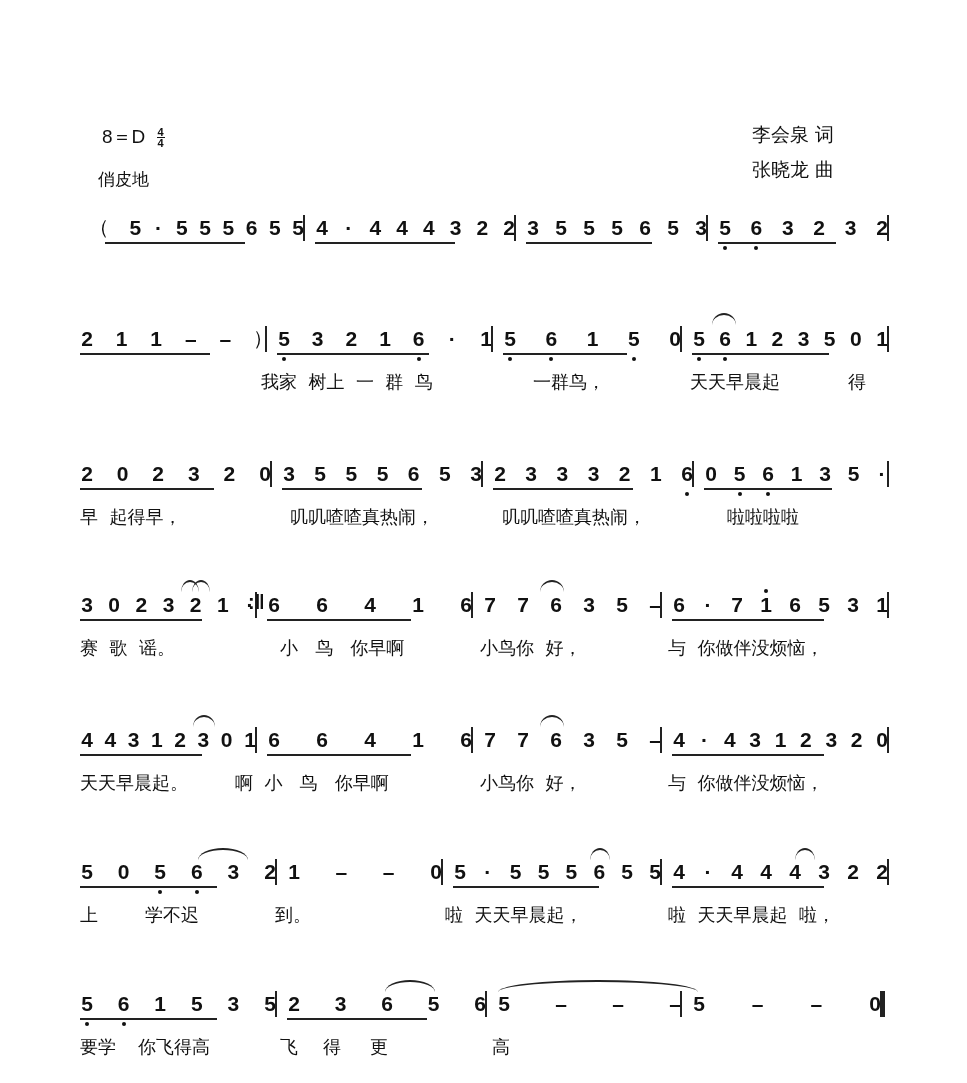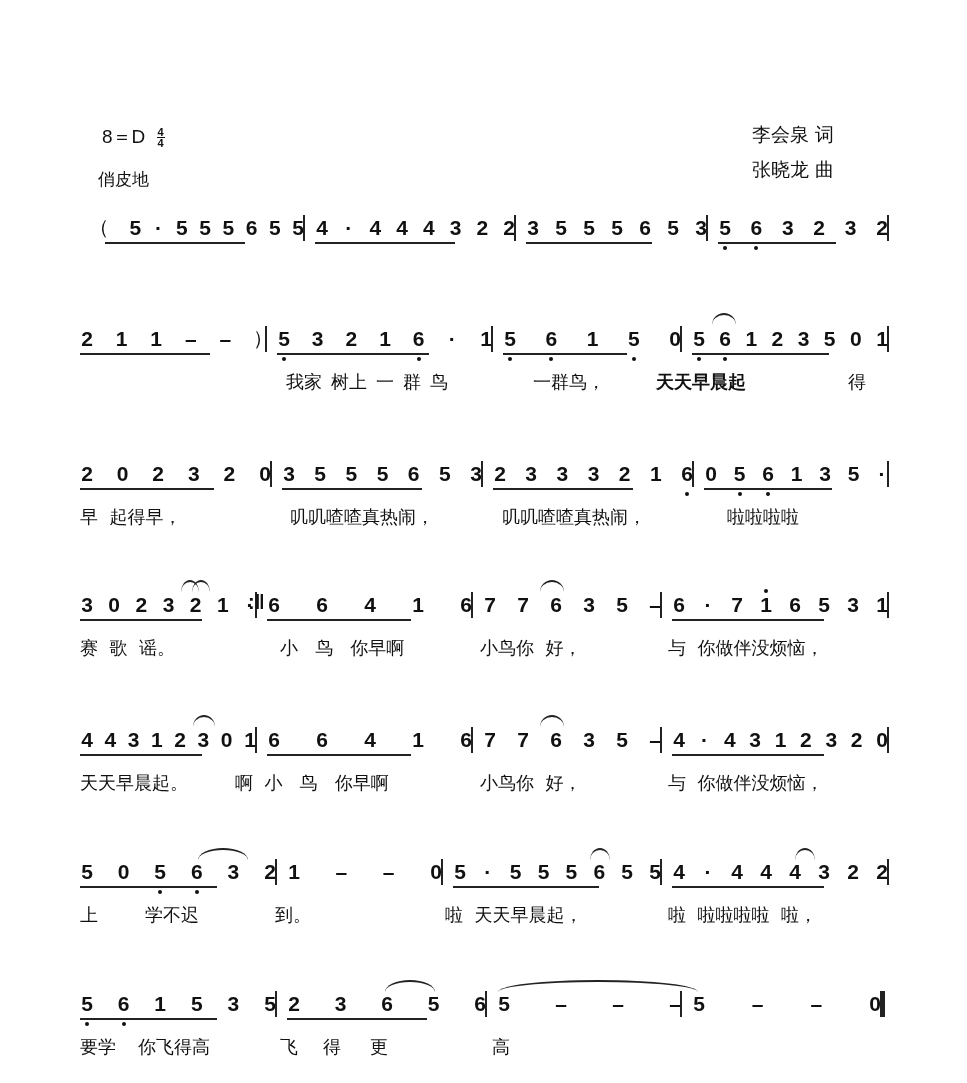--- a/index.html
+++ b/index.html
@@ -117,23 +117,23 @@
       <div class="tok" style="left: 770.429px; top: 327px;">2</div>
       <div class="tok" style="left: 796.571px; top: 327px;">3</div>
       <div class="tok" style="left: 822.714px; top: 327px;">5</div>
       <div class="tok" style="left: 848.857px; top: 327px;">0</div>
       <div class="tok" style="left: 875px; top: 327px;">1</div>
       <div class="ul" style="left: 692px; width: 137.25px; top: 353px;"></div>
       <div class="barline" style="left: 265px; top: 326px;"></div>
       <div class="barline" style="left: 491px; top: 326px;"></div>
       <div class="barline" style="left: 680px; top: 326px;"></div>
       <div class="barline" style="left: 887px; top: 326px;"></div>
-      <div class="lyric" style="left: 286px; top: 370px; font-family: Liberation Serif, serif;">我家  树上  一  群  鸟</div>
+      <div class="lyric" style="left: 261px; top: 370px;">我家  树上  一  群  鸟</div>
       <div class="lyric" style="left: 533px; top: 370px;">一群鸟，</div>
-      <div class="lyric" style="left: 656px; top: 370px; font-weight: bold;">天天早晨起</div>
+      <div class="lyric" style="left: 690px; top: 370px;">天天早晨起</div>
       <div class="lyric" style="left: 848px; top: 370px;">得</div>
       <div class="tok" style="left: 80px; top: 462px;">2</div>
       <div class="tok" style="left: 115.6px; top: 462px;">0</div>
       <div class="tok" style="left: 151.2px; top: 462px;">2</div>
       <div class="tok" style="left: 186.8px; top: 462px;">3</div>
       <div class="tok" style="left: 222.4px; top: 462px;">2</div>
       <div class="tok" style="left: 258px; top: 462px;">0</div>
       <div class="ul" style="left: 80px; width: 133.5px; top: 488px;"></div>
       <div class="tok" style="left: 282px; top: 462px;">3</div>
       <div class="tok" style="left: 313.167px; top: 462px;">5</div>
@@ -280,21 +280,21 @@
       <div class="tok" style="left: 875px; top: 860px;">2</div>
       <div class="ul" style="left: 672px; width: 152.25px; top: 886px;"></div>
       <div class="barline" style="left: 275px; top: 859px;"></div>
       <div class="barline" style="left: 441px; top: 859px;"></div>
       <div class="barline" style="left: 660px; top: 859px;"></div>
       <div class="barline" style="left: 887px; top: 859px;"></div>
       <div class="lyric" style="left: 80px; top: 903px;">上</div>
       <div class="lyric" style="left: 145px; top: 903px;">学不迟</div>
       <div class="lyric" style="left: 275px; top: 903px;">到。</div>
       <div class="lyric" style="left: 445px; top: 903px;">啦  天天早晨起，</div>
-      <div class="lyric" style="left: 668px; top: 903px;">啦  啦啦啦啦  啦，</div>
+      <div class="lyric" style="left: 668px; top: 903px;">啦  天天早晨起  啦，</div>
       <div class="tok" style="left: 80px; top: 992px;">5</div>
       <div class="dotlow" style="left: 85px; top: 1022px;"></div>
       <div class="tok" style="left: 116.6px; top: 992px;">6</div>
       <div class="dotlow" style="left: 121.6px; top: 1022px;"></div>
       <div class="tok" style="left: 153.2px; top: 992px;">1</div>
       <div class="tok" style="left: 189.8px; top: 992px;">5</div>
       <div class="tok" style="left: 226.4px; top: 992px;">3</div>
       <div class="tok" style="left: 263px; top: 992px;">5</div>
       <div class="ul" style="left: 80px; width: 137.25px; top: 1018px;"></div>
       <div class="tok" style="left: 287px; top: 992px;">2</div>

